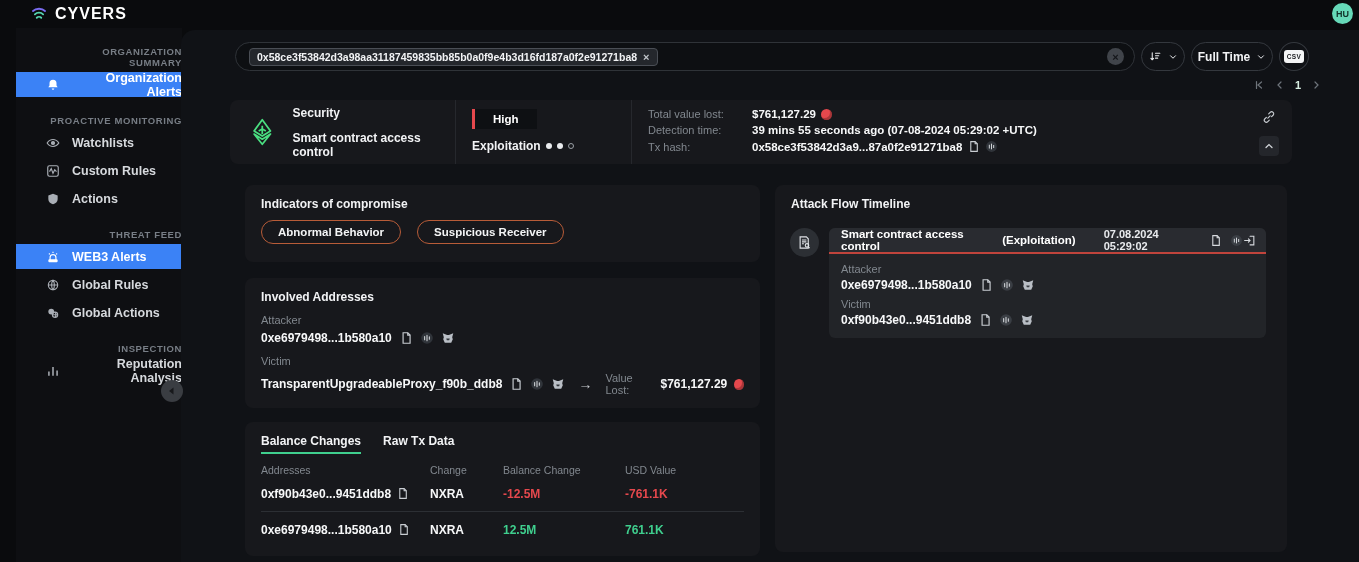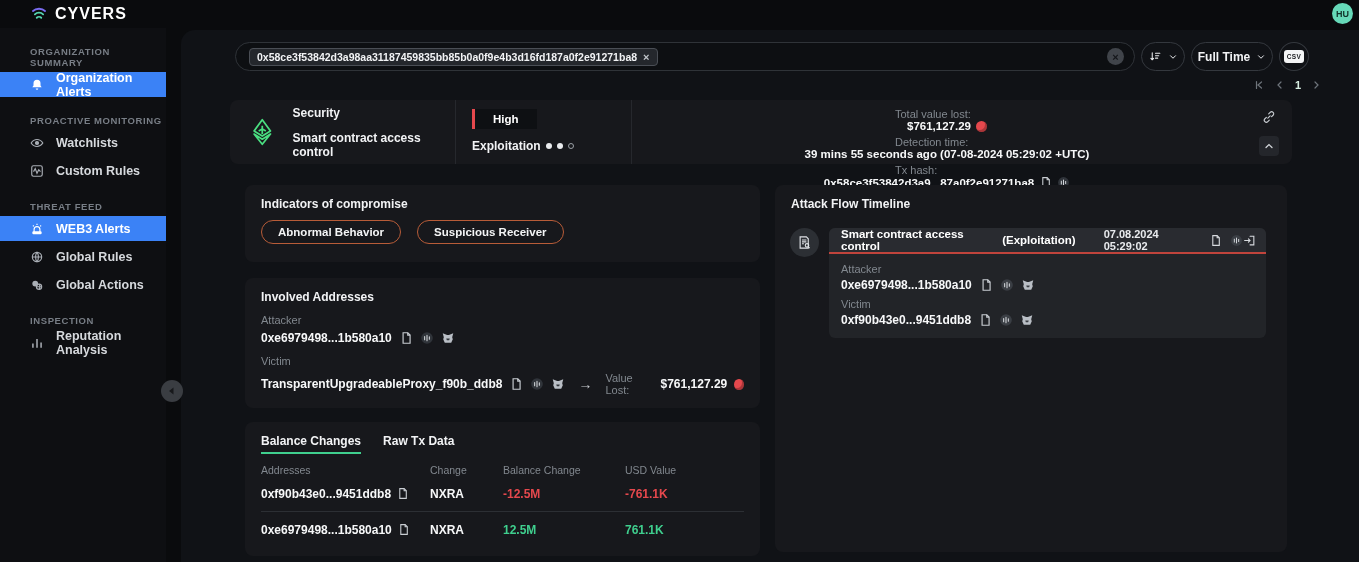--- a/index.html
+++ b/index.html
@@ -11,21 +11,21 @@
   .topbar { position:absolute; left:0; top:0; width:1359px; height:28px; background:#0a0b0d; display:flex; align-items:center; }
   .logo { display:flex; align-items:center; gap:7px; margin-left:30px; }
   .logo-glyph { width:18px; height:18px; }
   .logo-text { font-size:16px; font-weight:700; letter-spacing:1px; color:#ffffff; }
   .userblock { position:absolute; right:34px; top:2px; text-align:right; line-height:1.15; cursor:pointer; }
   .user-name { font-size:11px; font-weight:700; color:#ffffff;margin-top:42px; }
   .user-org { font-size:9px; color:#8b9096; }
   .avatar { position:absolute; right:6px; top:3px; width:21px; height:21px; border-radius:50%; background:#66d9b8; color:#11332a; font-size:9px; font-weight:700; display:flex; align-items:center; justify-content:center; }
 
   
-  .sidebar { position:absolute; left:0; top:28px; width:166px; height:534px; background:#0e0f12; }
+  .sidebar { position:absolute; left:16px; top:28px; width:166px; height:534px; background:#0e0f12;text-align:right; }
   .side-section-label { margin:18px 0 4px 30px; font-size:9.5px; letter-spacing:.6px; color:#787e86; font-weight:600; }
   .side-item { display:flex; align-items:center; gap:12px; height:25px; padding-left:30px; margin:3px 0; font-size:12.5px; font-weight:600; color:#d6d9dd; cursor:pointer; }
   .side-item .sicon { width:14px; height:14px; color:#a9aeb5; flex:0 0 auto; display:flex; }
   .side-item.active { background:#3b82f6; color:#ffffff; }
   .side-item.active .sicon { color:#ffffff; }
   .collapse-btn { position:absolute; left:161px; top:380px; width:22px; height:22px; border-radius:50%; background:#3a3d42; display:flex; align-items:center; justify-content:center; cursor:pointer; z-index:5; }
   .collapse-btn svg { width:12px; height:12px; color:#17181b; }
 
   
   .surface { position:absolute; left:181px; top:30px; width:1178px; height:532px; background:#101216; border-top-left-radius:14px; }
@@ -53,21 +53,21 @@
   .eth-badge { width:26px; height:30px; margin:0 18px 0 20px; }
   .ac-cat { font-size:12px; font-weight:600; color:#f2f3f5; margin-bottom:11px; }
   .ac-type { font-size:12px; font-weight:600; color:#f2f3f5; }
   .ac-sec2 { width:176px; padding:9px 0 0 16px; border-right:1px solid #26282d; }
   .sev-badge { display:inline-flex; align-items:center; height:20px; background:#0e1013; border-left:3px solid #e5484d; padding:0 18px; font-size:11.5px; font-weight:700; color:#ffffff; }
   .phase-row { margin-top:10px; display:flex; align-items:center; gap:5px; font-size:12px; font-weight:600; color:#f2f3f5; }
   .dot { width:6px; height:6px; border-radius:50%; display:inline-block; }
   .dot.filled { background:#e9ebee; }
   .dot.empty { border:1px solid #9aa0a6; }
   .ac-sec3 { flex:1; padding:8px 0 0 16px; }
-  .kv-row { display:flex; align-items:center; margin-bottom:4px;flex-direction:column; }
+  .kv-row { display:flex; align-items:center; margin-bottom:4px; }
   .kv-label { width:104px; font-size:11px; color:#82888f; }
   .kv-value { font-size:11.5px; font-weight:700; color:#f7f8f9; display:flex; align-items:center; gap:5px; }
   .red-dot { width:11px; height:11px; border-radius:50%; background:#e5484d; box-shadow:inset -2px -2px 0 rgba(0,0,0,.25); display:inline-block; }
   .ac-actions { width:46px; display:flex; flex-direction:column; align-items:center; justify-content:space-between; padding:10px 0 8px; }
   .link-btn { color:#c9cdd2; cursor:pointer; } .link-btn svg { width:14px; height:14px; }
   .collapse-sq { width:20px; height:20px; border-radius:4px; background:#24262b; color:#d7dade; display:flex; align-items:center; justify-content:center; cursor:pointer; }
   .collapse-sq svg { width:12px; height:12px; }
 
   
   .panel { position:absolute; background:#17181c; border-radius:8px; }
@@ -157,20 +157,28 @@
       <span>Watchlists</span>
     </div>
     <div class="side-item">
       <span class="sicon">
           <svg viewBox="0 0 24 24" fill="none" stroke="currentColor" stroke-width="2">
             <rect x="3" y="3" width="18" height="18" rx="3"></rect>
             <path d="M6 13l3-5 3 8 3-6 3 3"></path>
           </svg>
         </span>
       <span>Custom Rules</span>
+    </div>
+    <div class="side-item">
+      <span class="sicon">
+          <svg viewBox="0 0 24 24" fill="currentColor">
+            <path d="M12 3l8 3v6c0 5-3.5 8-8 9-4.5-1-8-4-8-9V6z"></path>
+          </svg>
+        </span>
+      <span>Actions</span>
     </div>
 
     <div class="side-section-label">THREAT FEED</div>
     <div class="side-item active">
       <span class="sicon">
           <svg viewBox="0 0 24 24" fill="none" stroke="currentColor" stroke-width="2">
             <path d="M7 17v-4a5 5 0 0 1 10 0v4"></path>
             <rect x="5" y="17" width="14" height="3" rx="1" fill="currentColor"></rect>
             <path d="M12 3v2M5 6l1.5 1.5M19 6l-1.5 1.5"></path>
           </svg>

